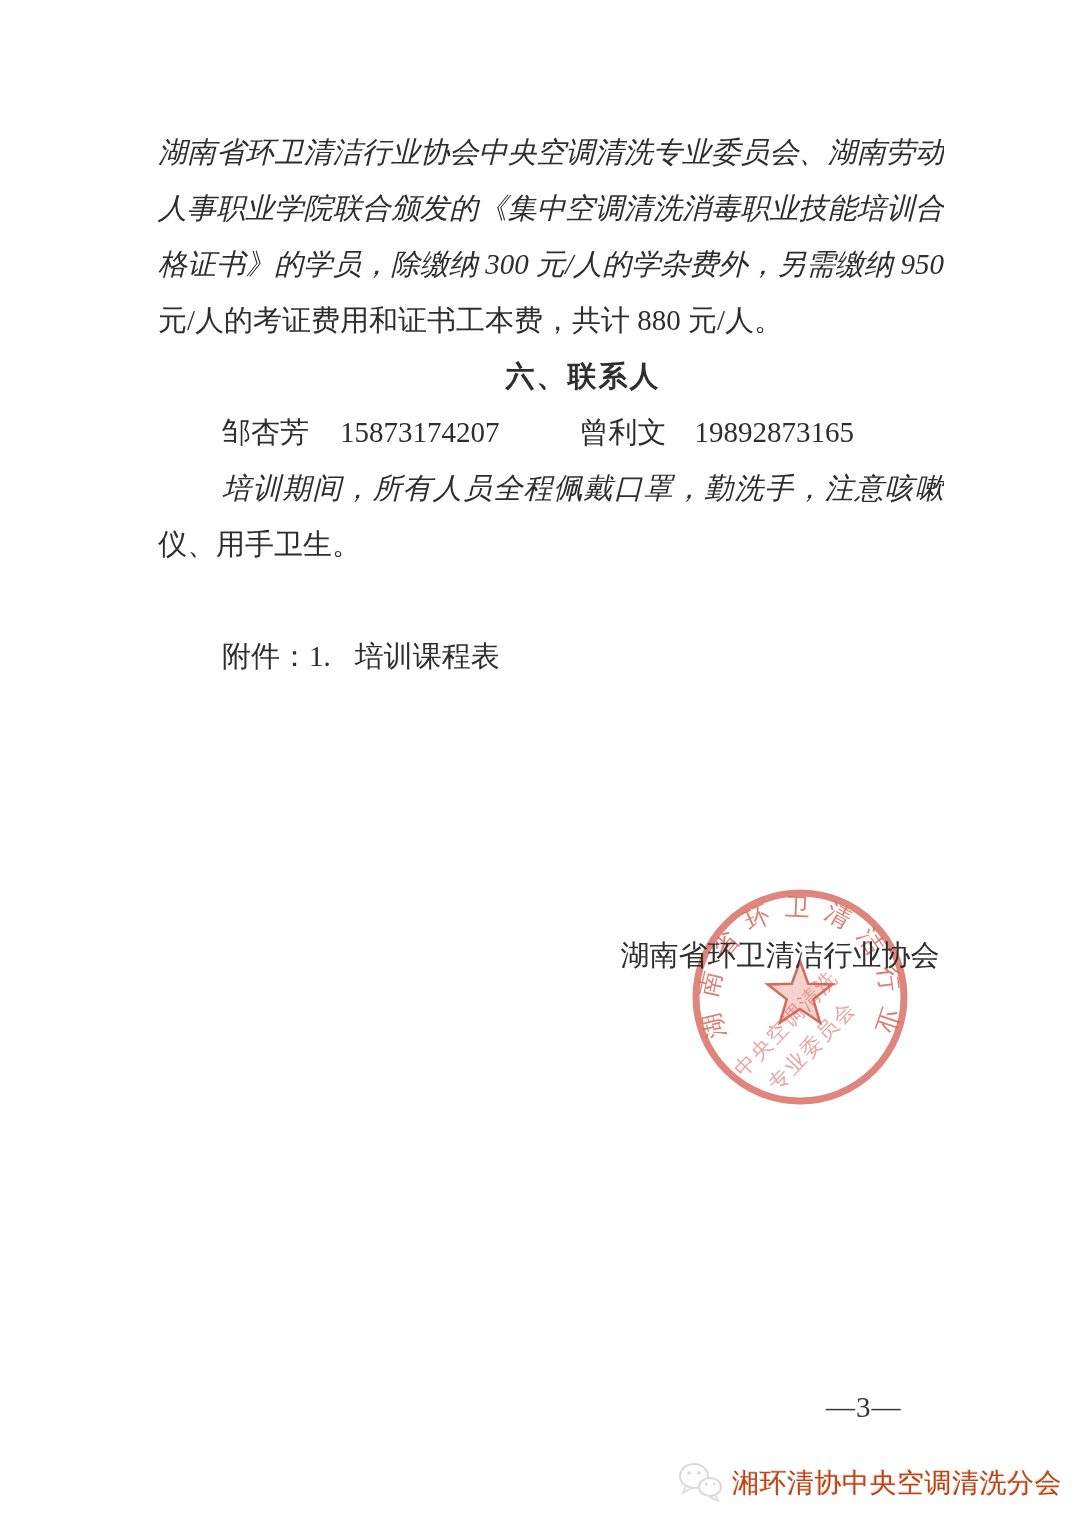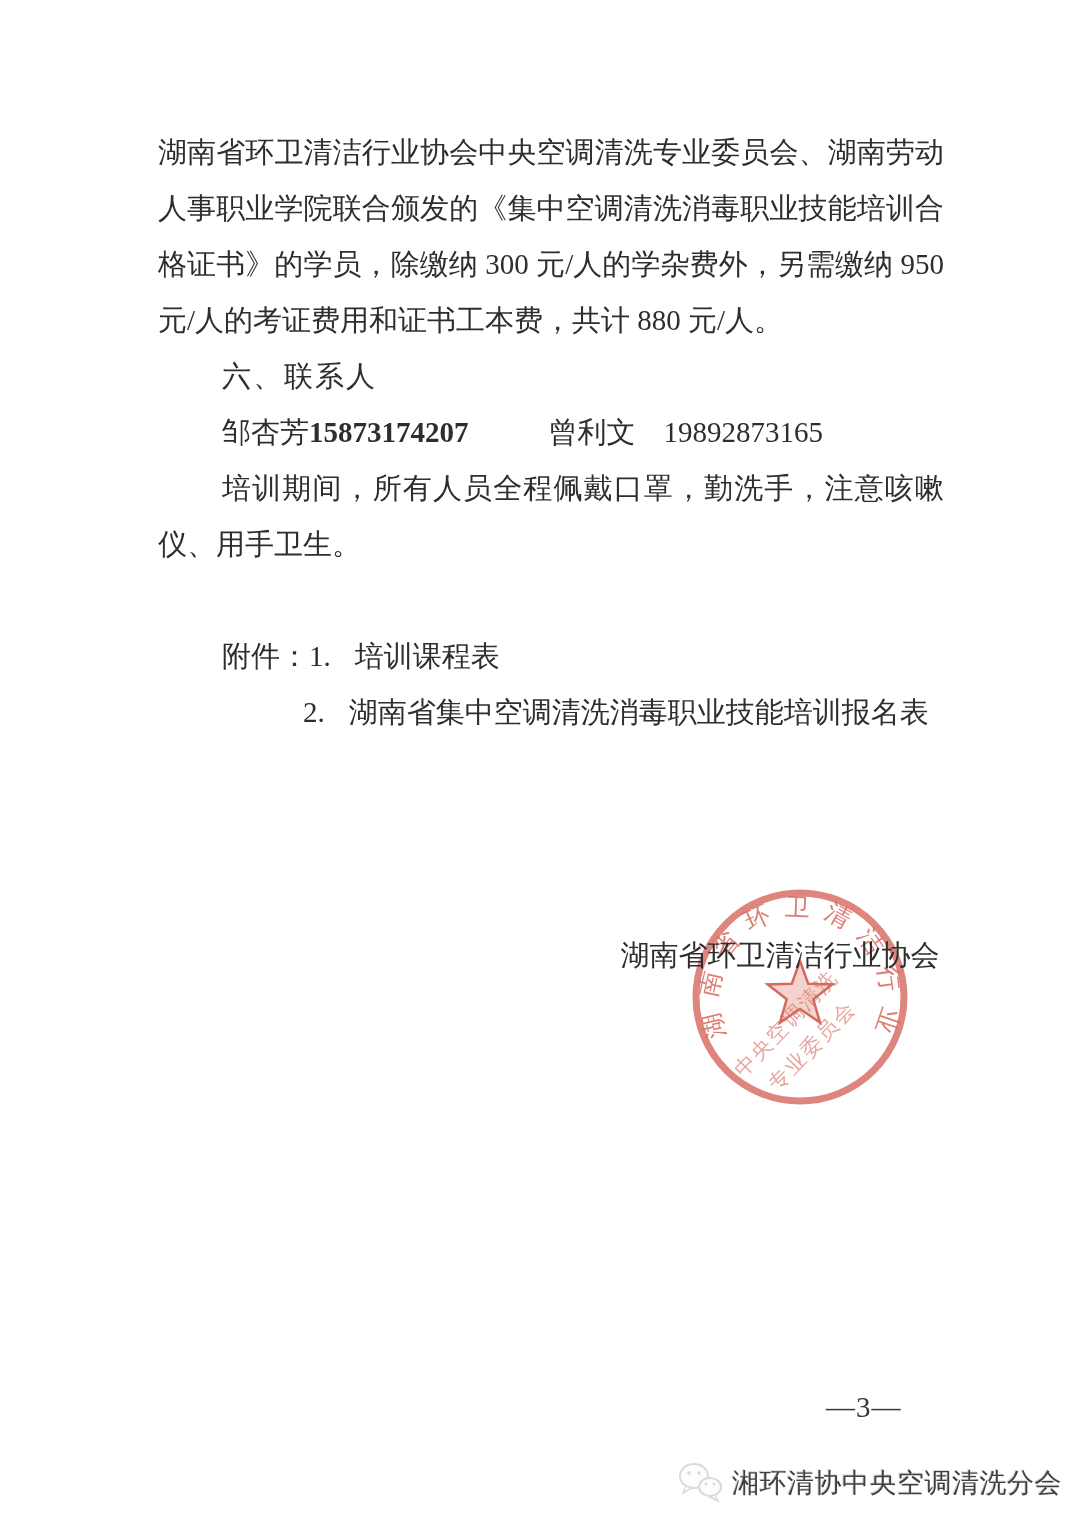--- a/index.html
+++ b/index.html
@@ -10,25 +10,25 @@
     overflow:hidden;
     font-family:"Liberation Serif","DejaVu Serif",serif;
     color:#2e2e2e;
   }
   
   .doc{
     position:absolute;left:158px;top:124px;width:786px;
     font-size:29px;line-height:56px;
   }
   .line{height:56px;white-space:nowrap;}
-  .stretch{white-space:normal;text-align:justify;text-align-last:justify;height:56px;overflow:hidden;}
+  .stretch{white-space:normal;text-align:justify;text-align-last:justify;height:56px;overflow:hidden;font-style:italic;}
   .indent{padding-left:64px;}
   .indent2{padding-left:145px;}
-  .heading{font-weight:400;letter-spacing:2px;}
-  .gap-a{font-weight:bold;}
+  .heading{font-weight:700;letter-spacing:2px;text-align:center;}
+  .gap-a{margin-left:31px;}
   .gap-b{margin-left:80px;}
   .gap-c{margin-left:28px;margin-top:22px;}
   .att-num{margin-right:24px;}
   .blank{height:56px;}
   
   .signature{
     position:absolute;left:620px;top:934px;width:320px;
     font-size:29px;line-height:43px;text-align:center;
     color:#2e2e2e;
   }
@@ -40,21 +40,21 @@
     position:absolute;left:826px;top:1391px;
     font-size:29px;color:#383838;letter-spacing:1px;
   }
   
   .footer{position:absolute;left:676px;top:1458px;height:50px;display:flex;align-items:center;}
   .footer svg{display:block;}
   .wm-text{
     margin-left:8px;
     font-size:27px;letter-spacing:0.5px;
     font-family:"Liberation Sans","DejaVu Sans",sans-serif;
-    color:#404040;
+    color:#c2410c;
     text-shadow:1px 1px 0 #ffffff,-1px -1px 0 #d7d7d7;
     white-space:nowrap;
   }
 </style>
 </head>
 <body>
 
 <div class="page">
 
   <main class="doc">
@@ -70,23 +70,20 @@
     </div>
 
 
     <div class="line stretch indent">培训期间，所有人员全程佩戴口罩，勤洗手，注意咳嗽礼</div>
     <div class="line">仪、用手卫生。</div>
 
     <div class="blank"></div>
 
     <div class="line indent">
       <span>附件：</span><span class="att-num">1.</span><span>培训课程表</span>
-    </div>
-    <div class="line indent2">
-      <span class="att-num">2.</span><span>湖南省集中空调清洗消毒职业技能培训报名表</span>
     </div>
   </main>
 
   <svg class="seal" viewBox="0 0 230 230" aria-hidden="true">
     <circle cx="115" cy="115" r="104" fill="none" stroke="rgba(214,104,92,0.8)" stroke-width="7"></circle>
     <path id="sealArc" d="M 42 153 A 82 82 0 1 1 188 153" fill="none"></path>
     <text font-size="25" fill="#d6685c" opacity="0.85" letter-spacing="13" style="font-family:'Liberation Serif','DejaVu Serif',serif;">
       <textPath href="#sealArc" startOffset="0">湖南省环卫清洁行业协会</textPath>
     </text>
     <polygon points="115,79 123.2,101.7 147.3,102.5 128.3,117.3 135,140.5 115,127 95,140.5 101.7,117.3 82.7,102.5 106.8,101.7" fill="rgba(224,130,118,0.35)" stroke="#d6685c" stroke-width="2.5"></polygon>

